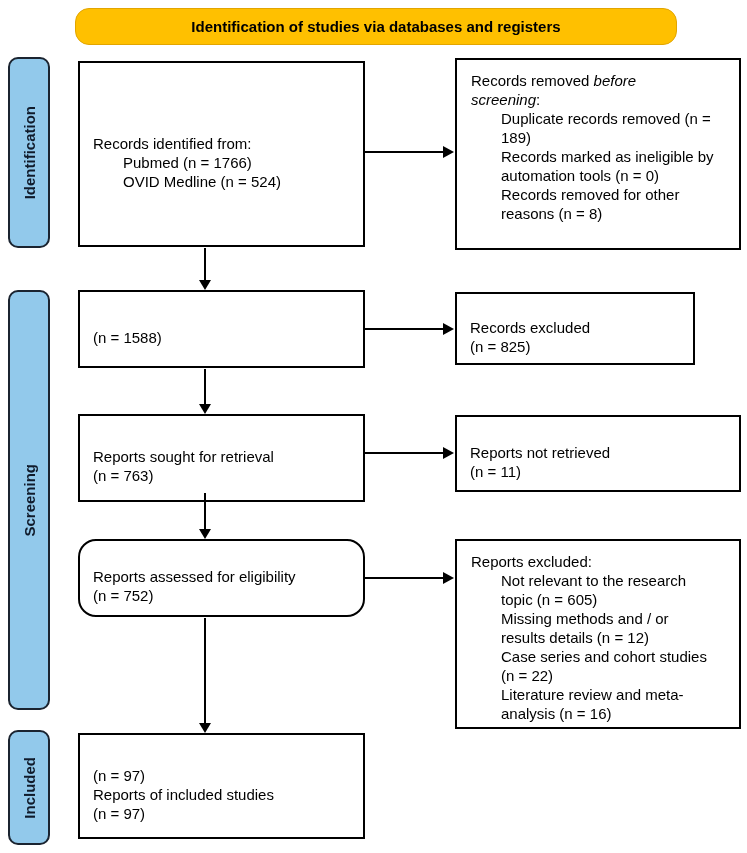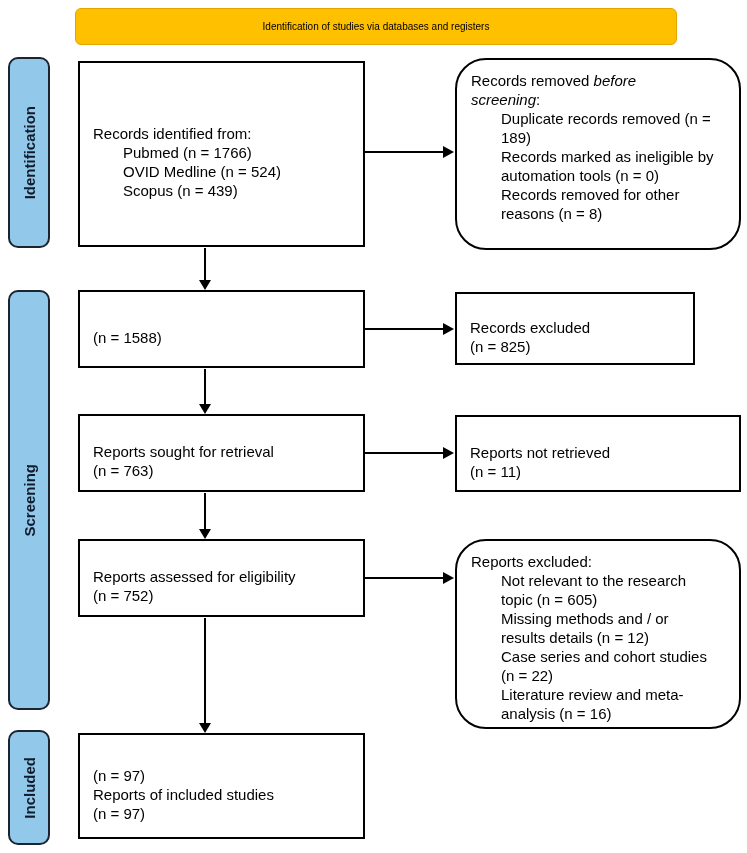--- a/index.html
+++ b/index.html
@@ -3,42 +3,42 @@
 <meta charset="utf-8">
 <style>
   * { margin: 0; padding: 0; box-sizing: border-box; }
   html, body { background: #ffffff; }
   body {
     width: 747px; height: 853px; position: relative; overflow: hidden;
     font-family: "Liberation Sans", sans-serif; color: #000;
   }
   .banner {
     position: absolute; left: 75px; top: 8px; width: 602px; height: 37px;
-    background: #FFC000; border: 1px solid #e2a500; border-radius: 6px;
+    background: #FFC000; border: 1px solid #e2a500; border-radius: 14px;
     display: flex; align-items: center; justify-content: center;
-    font-size: 10px; font-weight: normal; color: #000;
+    font-size: 15px; font-weight: bold; color: #000;
   }
   .stage-bar {
     position: absolute; left: 8px; width: 42px;
     background: #92C9EB; border: 2px solid #1b2430; border-radius: 10px;
     display: flex; align-items: center; justify-content: center;
   }
   .stage-bar .stage-label {
     writing-mode: vertical-rl; transform: rotate(180deg);
     font-size: 15px; font-weight: bold; color: #101b2b; white-space: nowrap;
   }
   .fbox {
     position: absolute; background: #fff; border: 2px solid #000;
     font-size: 15px; line-height: 19px; color: #000;
   }
   .fbox.vcenter {
     display: flex; flex-direction: column; justify-content: center;
     padding: 20px 10px 4px 13px;
   }
-  .fbox.fromtop { padding: 11px 20px 4px 14px; border-radius: 31px; }
+  .fbox.fromtop { padding: 11px 20px 4px 14px; }
   .fbox .item { margin-left: 30px; }
   .arrows { position: absolute; left: 0; top: 0; pointer-events: none; }
   .arrows line { stroke: #000; stroke-width: 2; }
   .arrows polygon { fill: #000; stroke: none; }
 </style>
 </head>
 <body>
 
 <div class="banner">
   <span>Identification of studies via databases and registers</span>
@@ -51,33 +51,32 @@
   <span class="stage-label">Screening</span>
 </div>
 <div class="stage-bar" style="top:730px; height:115px;">
   <span class="stage-label">Included</span>
 </div>
 
 <div class="fbox vcenter" style="left:78px; top:61px; width:287px; height:186px;">
   <div>Records identified from:</div>
   <div class="item">Pubmed (n = 1766)</div>
   <div class="item">OVID Medline (n = 524)</div>
-  <div class="item">Scopus (n = 439)</div>
 </div>
 
 <div class="fbox vcenter" style="left:78px; top:290px; width:287px; height:78px;">
   <div>(n = 1588)</div>
 </div>
 
-<div class="fbox vcenter" style="left:78px; top:414px; width:287px; height:78px;">
+<div class="fbox vcenter" style="left:78px; top:414px; width:287px; height:88px;">
   <div>Reports sought for retrieval</div>
   <div>(n = 763)</div>
 </div>
 
-<div class="fbox vcenter" style="left:78px; top:539px; width:287px; height:78px;">
+<div class="fbox vcenter" style="left:78px; top:539px; width:287px; height:78px;border-radius:18px;">
   <div>Reports assessed for eligibility</div>
   <div>(n = 752)</div>
 </div>
 
 <div class="fbox vcenter" style="left:78px; top:733px; width:287px; height:106px;">
   <div>(n = 97)</div>
   <div>Reports of included studies</div>
   <div>(n = 97)</div>
 </div>
 

